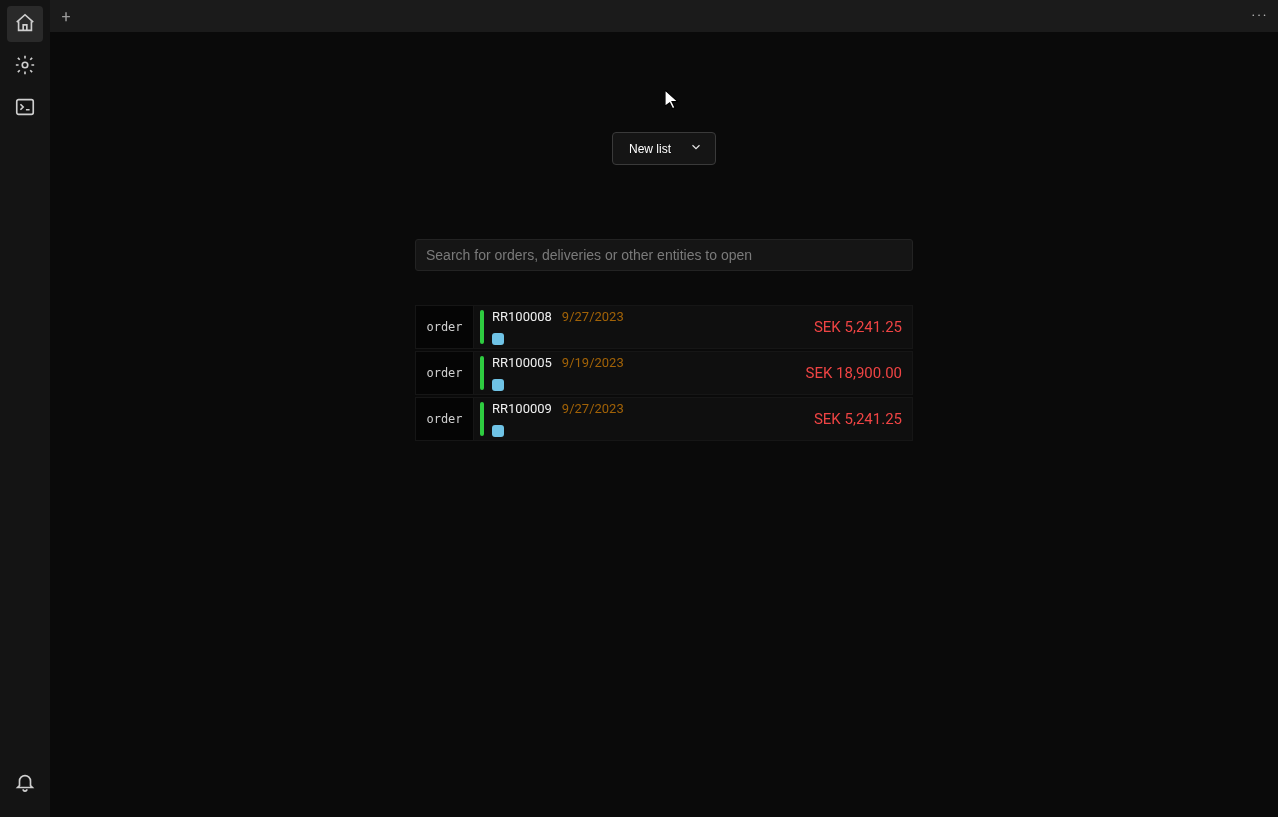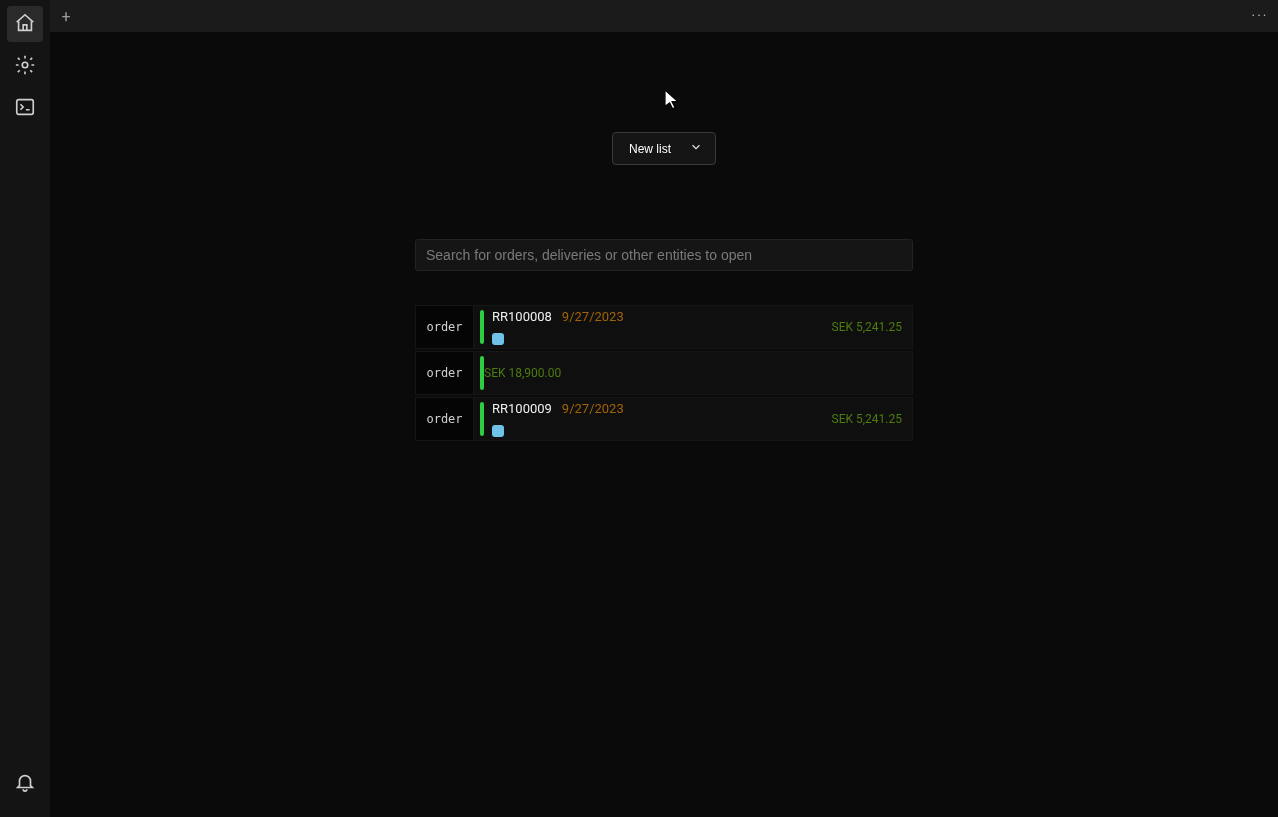--- a/index.html
+++ b/index.html
@@ -154,22 +154,22 @@
   .row-date { color: #a16207; font-size: 13px; }
   .row-line2 { display:flex; align-items:center; }
   .tag-dot {
     width: 12px; height: 12px;
     background: #6fc3e6;
     border-radius: 3px;
   }
   .row-amount {
     display:flex; align-items:center;
     padding-right: 10px;
-    color: #4d7c0f;
-    font-size: 12px;
+    color: #ef4444;
+    font-size: 15px;
     white-space: nowrap;
   }
 
   
   .cursor {
     position: absolute;
     top: 58px;
     left: 615px; 
     width: 14px; height: 20px;
     pointer-events: none;
@@ -264,20 +264,29 @@
           <div class="row-line2">
             <span class="tag-dot"></span>
           </div>
         </div>
         <div class="row-amount">SEK 5,241.25</div>
       </div>
 
       <div class="result-row">
         <div class="row-type">order</div>
         <div class="row-accent"></div>
+        <div class="row-main">
+          <div class="row-line1">
+            <span class="row-id">RR100005</span>
+            <span class="row-date">9/19/2023</span>
+          </div>
+          <div class="row-line2">
+            <span class="tag-dot"></span>
+          </div>
+        </div>
         <div class="row-amount">SEK 18,900.00</div>
       </div>
 
       <div class="result-row">
         <div class="row-type">order</div>
         <div class="row-accent"></div>
         <div class="row-main">
           <div class="row-line1">
             <span class="row-id">RR100009</span>
             <span class="row-date">9/27/2023</span>

